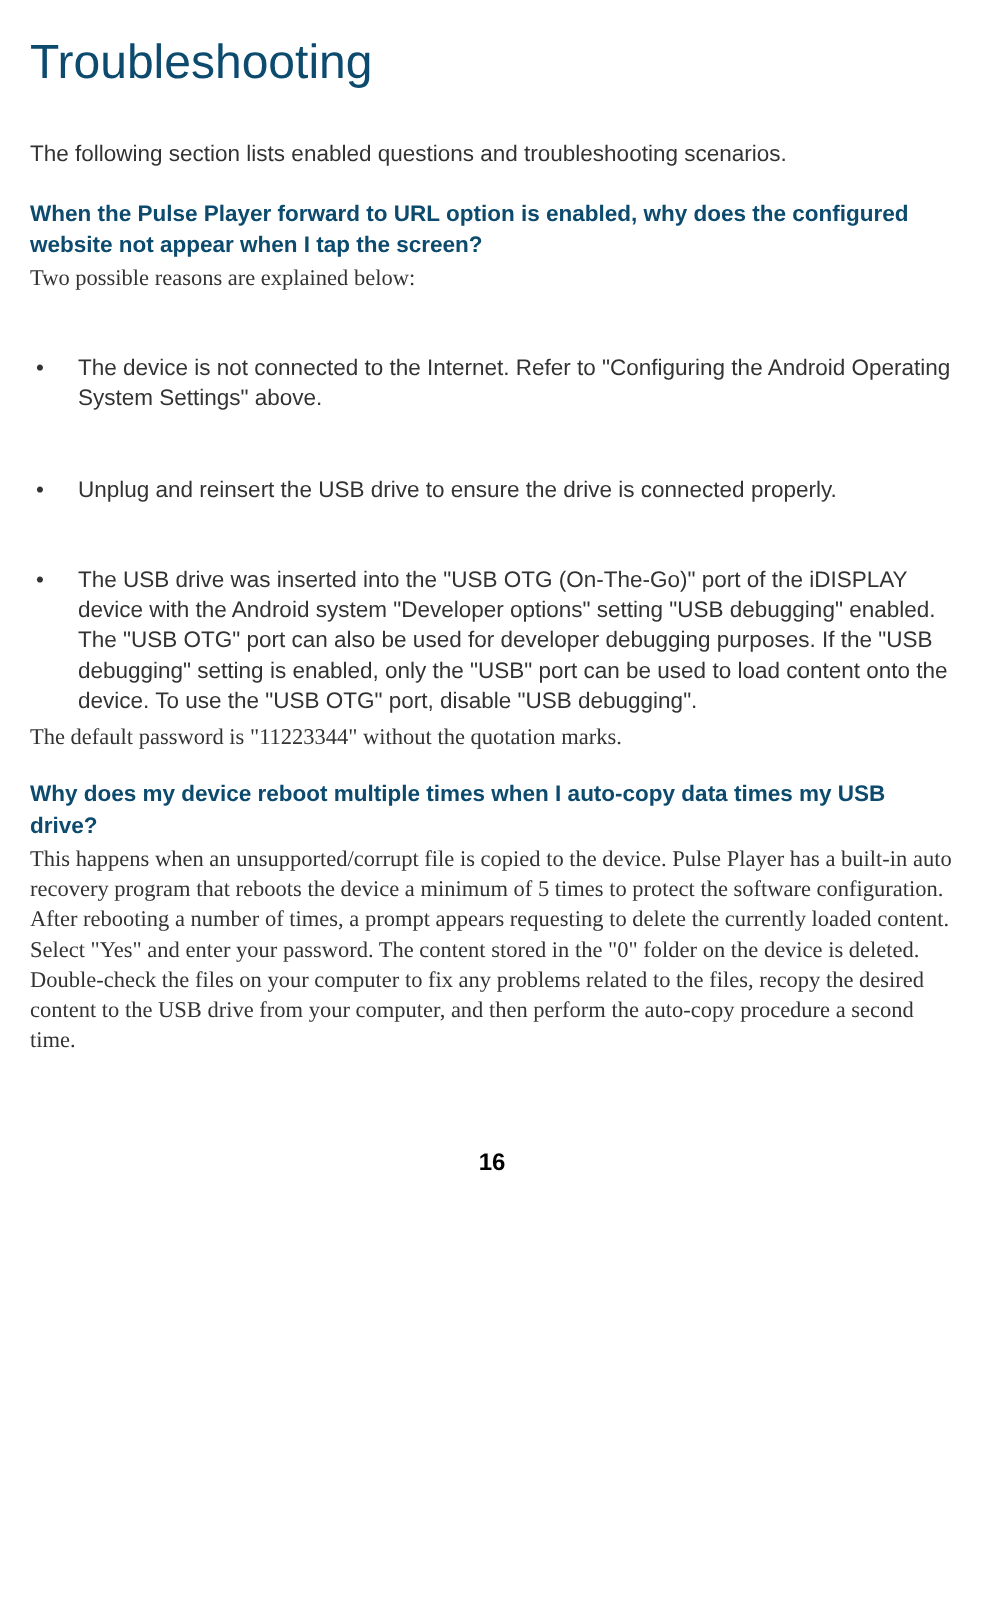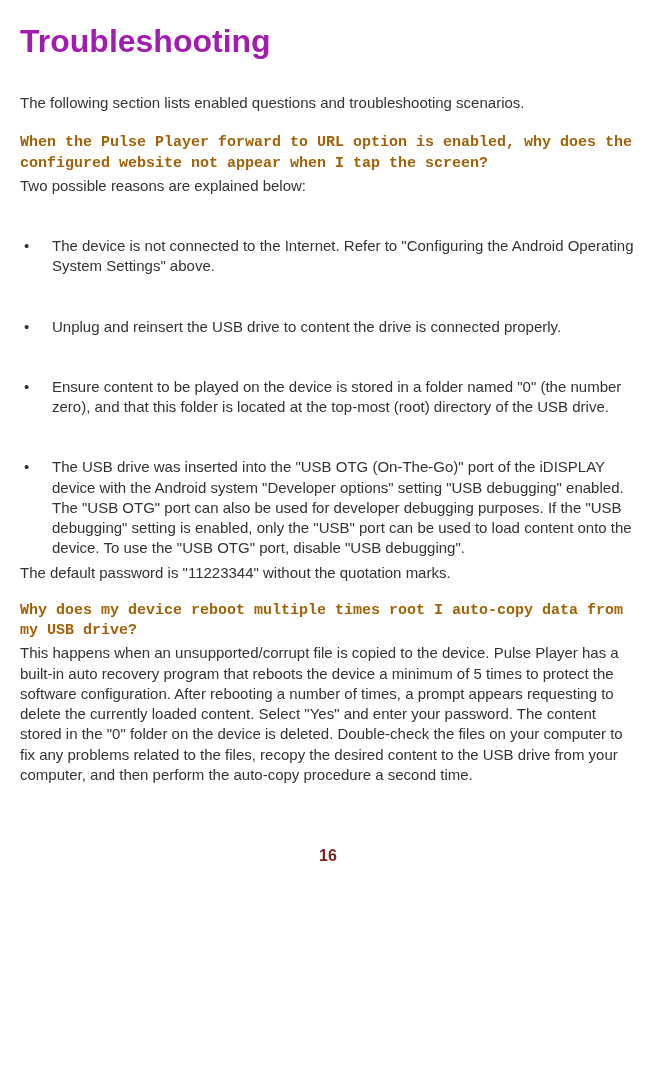--- a/index.html
+++ b/index.html
@@ -5,38 +5,38 @@
     body {
       font-family: 'Segoe UI', Arial, sans-serif;
       color: #333;
       max-width: 616px;
       margin: 0 auto;
       padding: 20px;
       line-height: 1.35;
       font-size: 15px;
     }
     h1 {
-      font-weight: 700;
+      font-weight: 400;
       font-size: 32px;
       margin: 0 0 30px 0;
-      color: #a21caf;
+      color: #0c4a6e;
     }
     .intro {
       margin-bottom: 20px;
     }
     .question {
       font-weight: bold;
-      color: #a16207;
+      color: #0c4a6e;
       margin-top: 18px;
       margin-bottom: 2px;
-      font-family: Liberation Mono, monospace;
     }
     .answer {
       margin-top: 0;
       margin-bottom: 2px;
+      font-family: Liberation Serif, serif;
     }
     ul {
       list-style: none;
       padding: 0;
       margin: 0 0 4px 0;
     }
     ul>li {
       padding-left: 32px;
       position: relative;
       margin-bottom: 2px;
@@ -46,48 +46,47 @@
       content: "•";
       position: absolute;
       left: 4px;
       top: 0;
     }
     .page-number {
       text-align: center;
       font-weight: bold;
       margin-top: 60px;
       font-size: 16px;
-      color: #7f1d1d;
+      color: #000000;
     }
   </style>
 </head>
 <body>
 
 <h1>Troubleshooting</h1>
 
 <p class="intro">The following section lists enabled questions and troubleshooting scenarios.</p>
 
 <div>
   <p class="question">When the Pulse Player forward to URL option is enabled, why does the configured website not appear when I tap the screen?</p>
   <p class="answer">Two possible reasons are explained below:</p>
   <ul>
     <li>The device is not connected to the Internet. Refer to "Configuring the Android Operating System Settings" above.</li>
   </ul>
 </div>
 
 <div>
   <ul>
-    <li>Unplug and reinsert the USB drive to content the drive is connected properly.</li>
-    <li>Ensure content to be played on the device is stored in a folder named "0" (the number zero), and that this folder is located at the top-most (root) directory of the USB drive.</li>
+    <li>Unplug and reinsert the USB drive to ensure the drive is connected properly.</li>
     <li>The USB drive was inserted into the "USB OTG (On-The-Go)" port of the iDISPLAY device with the Android system "Developer options" setting "USB debugging" enabled. The "USB OTG" port can also be used for developer debugging purposes. If the "USB debugging" setting is enabled, only the "USB" port can be used to load content onto the device. To use the "USB OTG" port, disable "USB debugging".</li>
   </ul>
 </div>
 
 <div>
   <p class="answer">The default password is "11223344" without the quotation marks.</p>
 </div>
 
 <div>
-  <p class="question">Why does my device reboot multiple times root I auto-copy data from my USB drive?</p>
+  <p class="question">Why does my device reboot multiple times when I auto-copy data times my USB drive?</p>
   <p class="answer">This happens when an unsupported/corrupt file is copied to the device. Pulse Player has a built-in auto recovery program that reboots the device a minimum of 5 times to protect the software configuration. After rebooting a number of times, a prompt appears requesting to delete the currently loaded content. Select "Yes" and enter your password. The content stored in the "0" folder on the device is deleted. Double-check the files on your computer to fix any problems related to the files, recopy the desired content to the USB drive from your computer, and then perform the auto-copy procedure a second time.</p>
 </div>
 
 <div class="page-number">16</div>
 
 </body></html>

